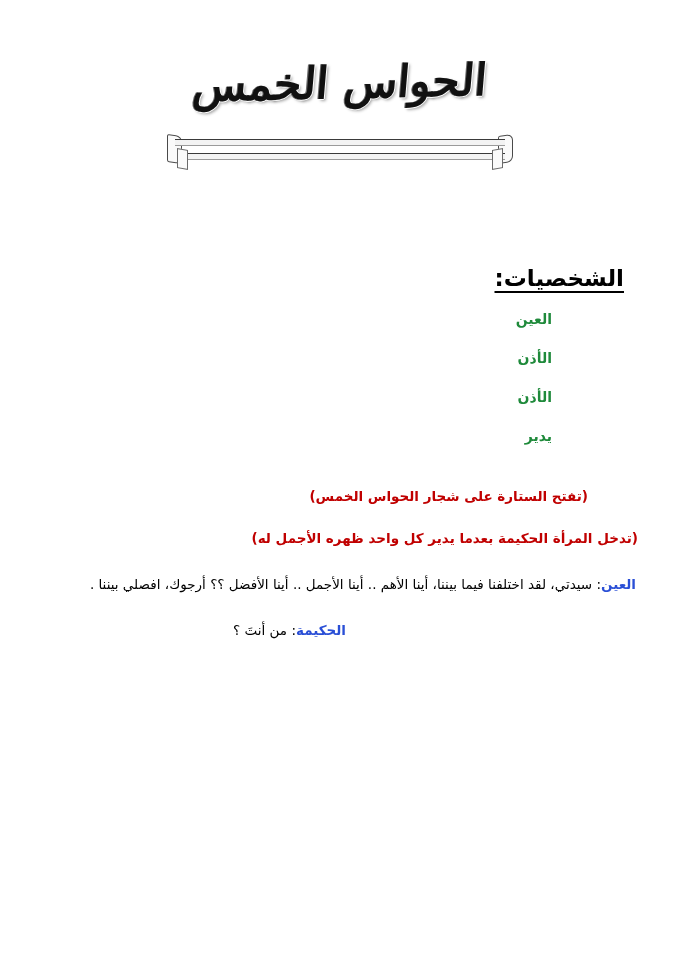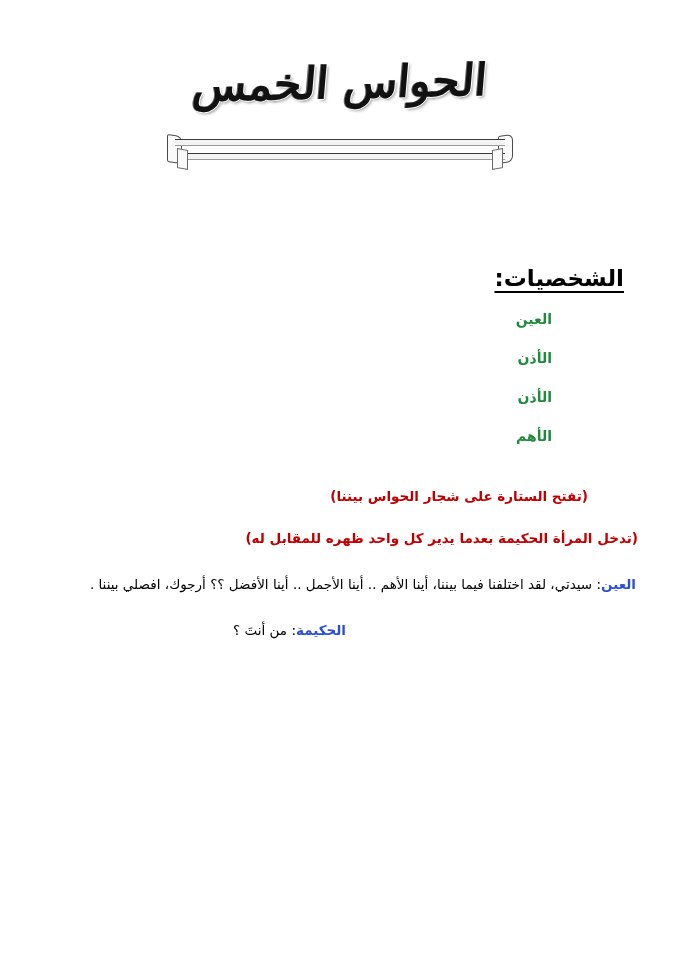--- a/index.html
+++ b/index.html
@@ -172,30 +172,30 @@
     <span class="rule-cap2 left"></span>
     <span class="rule-cap2 right"></span>
   </div>
 
   <div class="characters">
     <div class="characters-heading">الشخصيات:</div>
     <ul class="character-list">
       <li class="character-item indent-2">العين</li>
       <li class="character-item indent-2">الأذن</li>
       <li class="character-item indent-2">الأذن</li>
-      <li class="character-item indent-2">الأهم</li>
+      <li class="character-item indent-2">يدير</li>
     </ul>
   </div>
 
   <div class="script">
 
-    <p class="stage-dir">(تفتح الستارة على شجار الحواس بيننا)</p>
-
-
-    <p class="stage-dir second">(تدخل المرأة الحكيمة بعدما يدير كل واحد ظهره للمقابل له)</p>
+    <p class="stage-dir">(تفتح الستارة على شجار الحواس الخمس)</p>
+
+
+    <p class="stage-dir second">(تدخل المرأة الحكيمة بعدما يدير كل واحد ظهره الأجمل له)</p>
 
 
     <p class="line p-3">
       <span class="speaker">العين</span><span class="sep">:</span>
       <span>سيدتي، لقد اختلفنا فيما بيننا، أينا الأهم .. أينا الأجمل .. أينا الأفضل ؟؟ أرجوك، افصلي بيننا .</span>
     </p>
 
     <p class="line p-4">
       <span class="speaker">الحكيمة</span><span class="sep">:</span>
       <span>من أنتَ ؟</span>

